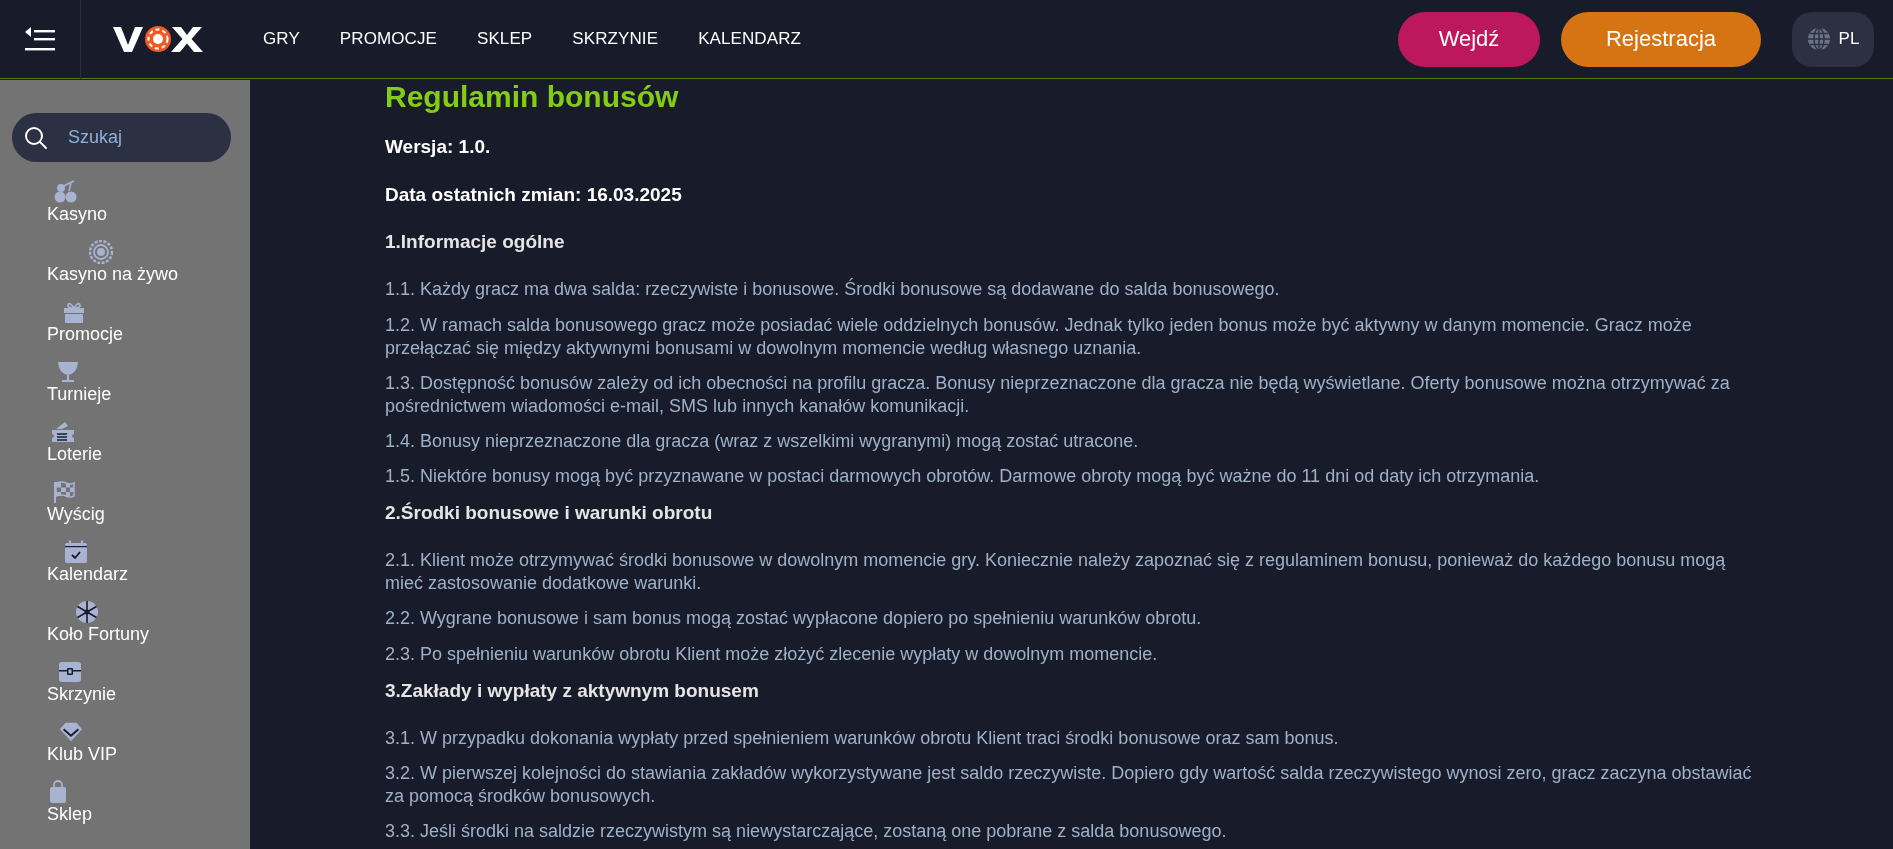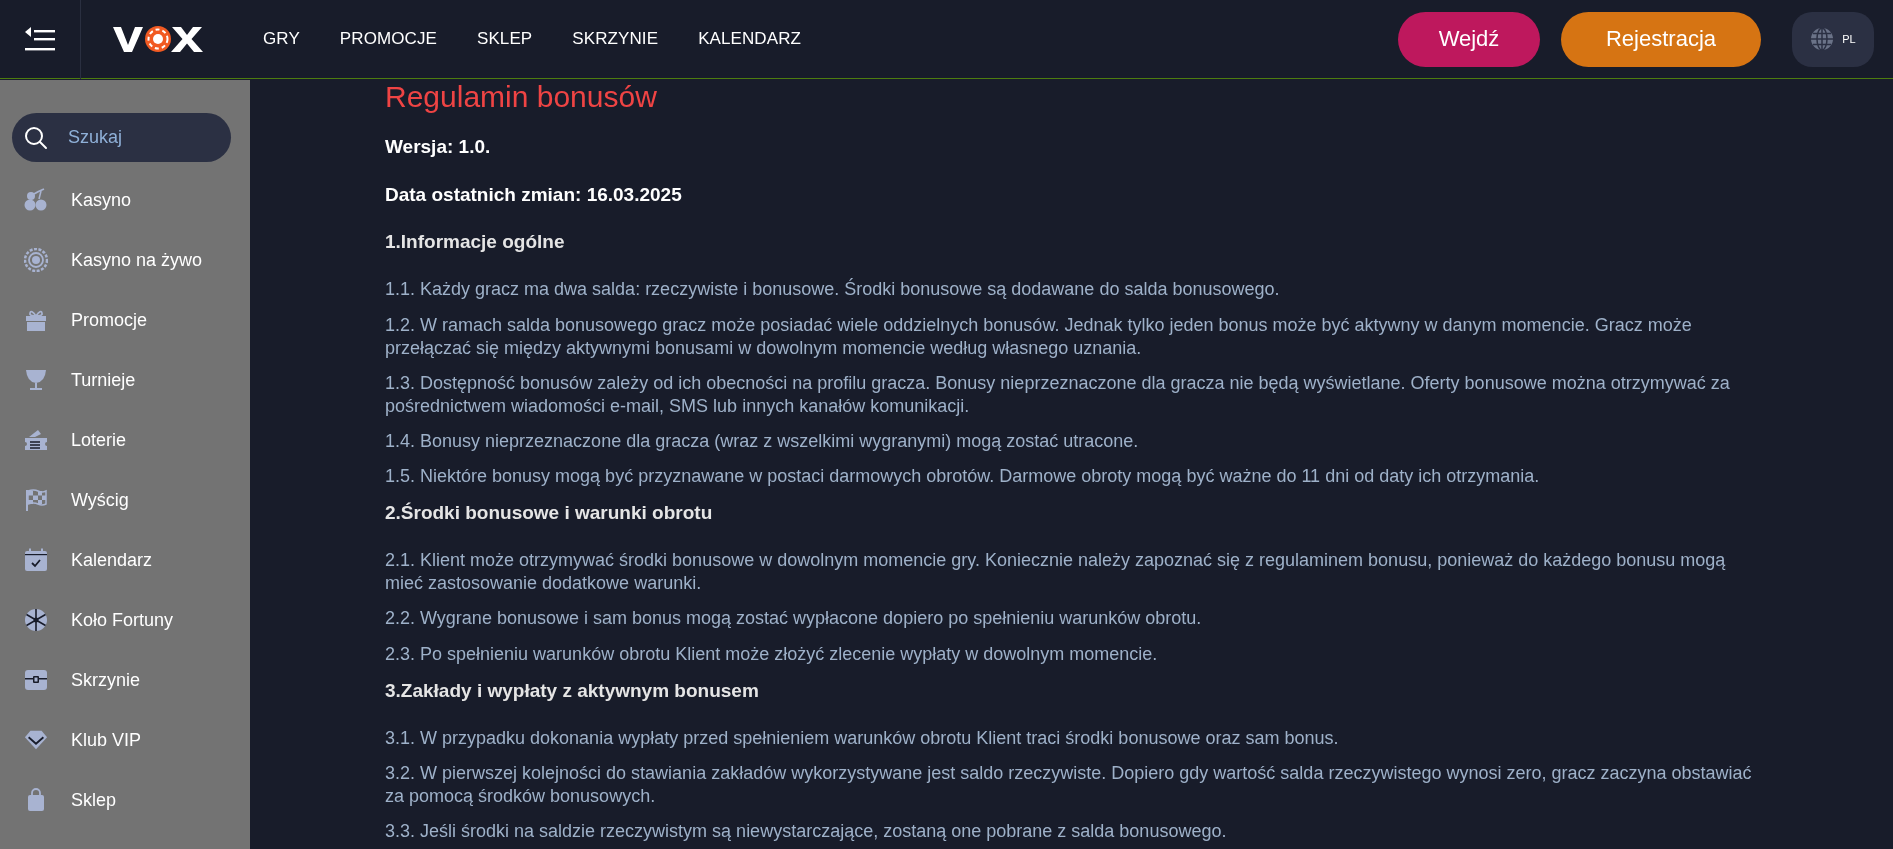--- a/index.html
+++ b/index.html
@@ -5,30 +5,30 @@
   * { box-sizing: border-box; margin: 0; padding: 0; }
   html, body { width: 1893px; height: 849px; overflow: hidden; background: #181c2a; font-family: "Liberation Sans", "DejaVu Sans", sans-serif; color: #fff; }
   .header { position: absolute; left: 0; top: 0; width: 1893px; height: 79px; background: #181c2a; border-bottom: 1px solid #4d7c0f; display: flex; align-items: center; }
   .menu-toggle { width: 81px; height: 79px; border-right: 1px solid #2a2f40; display: flex; align-items: center; justify-content: center; cursor: pointer; }
   .logo { margin-left: 31px; width: 92px; height: 30px; display: flex; align-items: center; }
   .nav { display: flex; margin-left: 59px; gap: 0; }
   .nav a { color: #fff; font-size: 17px; text-decoration: none; margin-right: 40px; letter-spacing: 0.1px; cursor: pointer; }
   .right { margin-left: auto; display: flex; align-items: center; margin-right: 19px; }
   .btn-login { width: 142px; height: 55px; border-radius: 28px; background: #be185d; color: #fff; font-size: 22px; border: none; display: flex; align-items: center; justify-content: center; cursor: pointer; }
   .btn-register { margin-left: 21px; width: 200px; height: 55px; border-radius: 28px; background: #d67413; color: #fff; font-size: 22px; border: none; display: flex; align-items: center; justify-content: center; cursor: pointer; }
-  .btn-lang { margin-left: 31px; width: 82px; height: 55px; border-radius: 20px; background: #2b3043; color: #fff; font-size: 11px; border: none; display: flex; align-items: center; justify-content: center; gap: 8px; cursor: pointer; }
+  .btn-lang { margin-left: 31px; width: 82px; height: 55px; border-radius: 20px; background: #2b3043; color: #fff; font-size: 17px; border: none; display: flex; align-items: center; justify-content: center; gap: 8px; cursor: pointer; }
   .sidebar { position: absolute; left: 0; top: 80px; width: 250px; height: 769px; background: #737373; }
   .search { position: absolute; left: 12px; top: 33px; width: 219px; height: 49px; border-radius: 25px; background: #2b3043; display: flex; align-items: center; padding-left: 12px; cursor: text; }
   .search input { background: transparent; border: none; outline: none; color: #8fb0d8; font-size: 18px; margin-left: 20px; width: 140px; font-family: "Liberation Sans", sans-serif; }
   .search input::placeholder { color: #8fb0d8; }
-  .side-item { position: absolute; left: 24px; height: 40px; display: flex; align-items: center; cursor: pointer; }
+  .side-item { position: absolute; left: 24px; height: 40px; display: flex; align-items: center; cursor: pointer; flex-direction: column; }
   .side-item .ic { width: 24px; height: 24px; display: flex; align-items: center; justify-content: center; }
   .side-item .lbl { margin-left: 23px; font-size: 18px; color: #fff; }
   .content { position: absolute; left: 385px; top: 80px; width: 1370px; }
-  .content h1 { position: absolute; top: 0; left: 0; font-size: 30px; font-weight: normal; color: #ef4444; white-space: nowrap; }
+  .content h1 { position: absolute; top: 0; left: 0; font-size: 30px; font-weight: bold; color: #84cc16; white-space: nowrap; }
   .meta { position: absolute; left: 0; font-size: 19px; font-weight: bold; color: #fff; white-space: nowrap; }
   .sec { position: absolute; left: 0; font-size: 19px; font-weight: bold; color: #e5e5e5; white-space: nowrap; }
   .para { position: absolute; left: 0; width: 1370px; font-size: 18px; line-height: 23px; color: #9eb1c9; }
 </style>
 </head>
 <body>
 
 <div class="header">
   <div class="menu-toggle">
     <svg width="34" height="28" viewBox="0 0 34 28">

